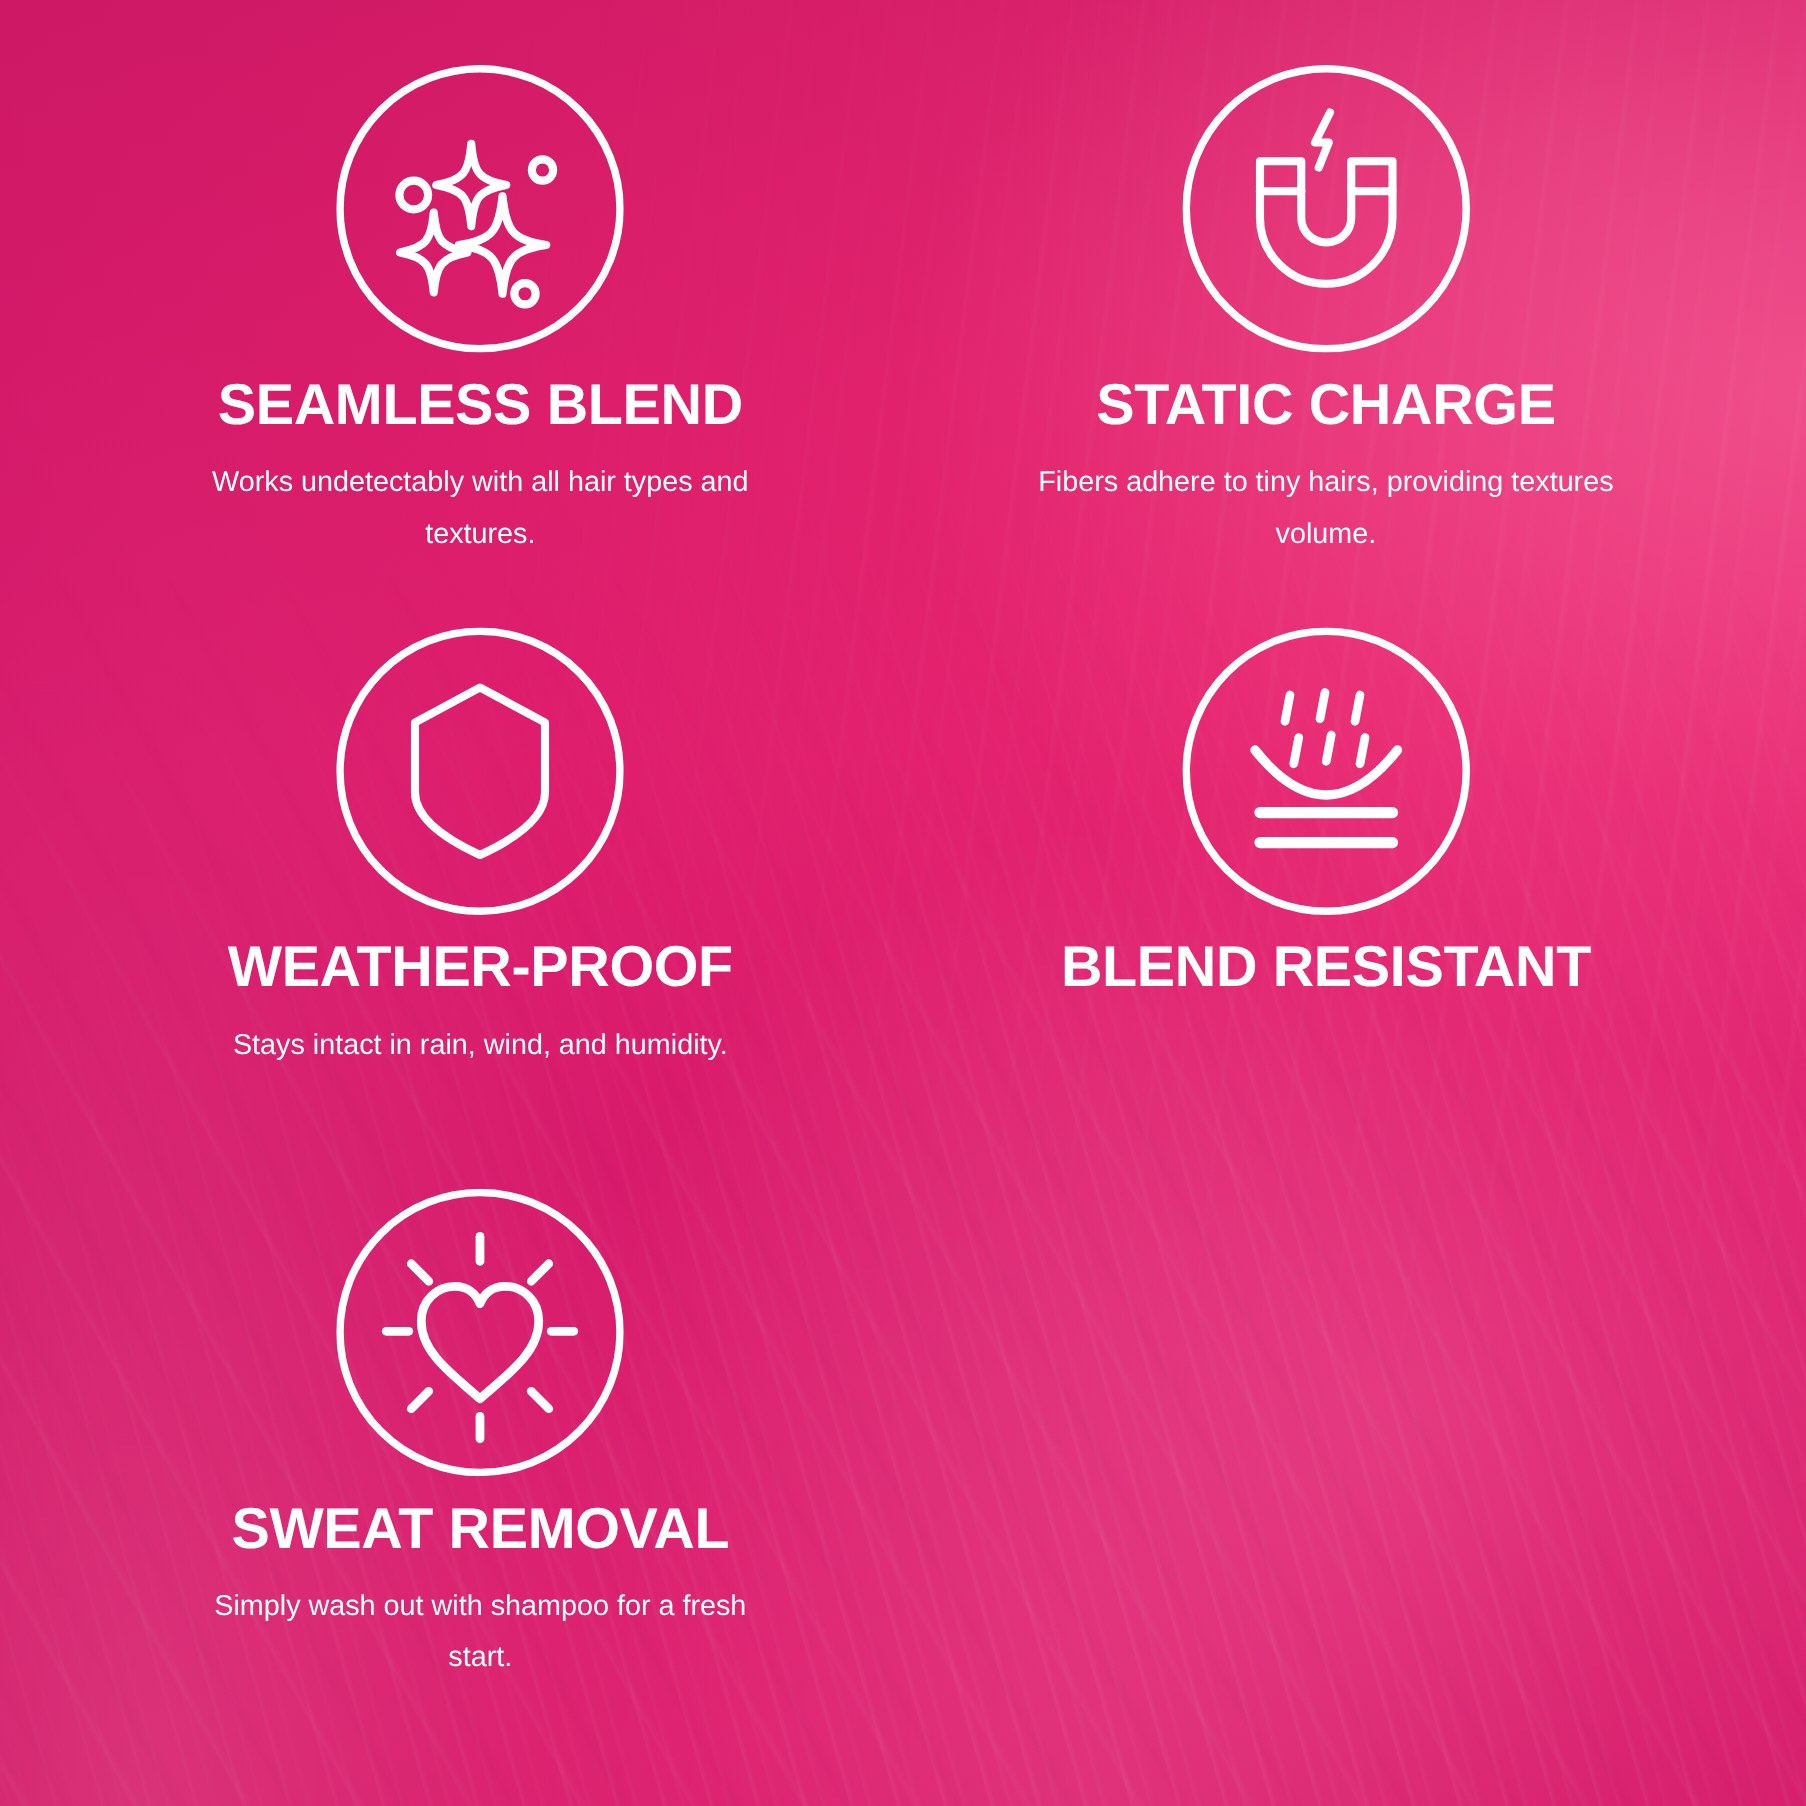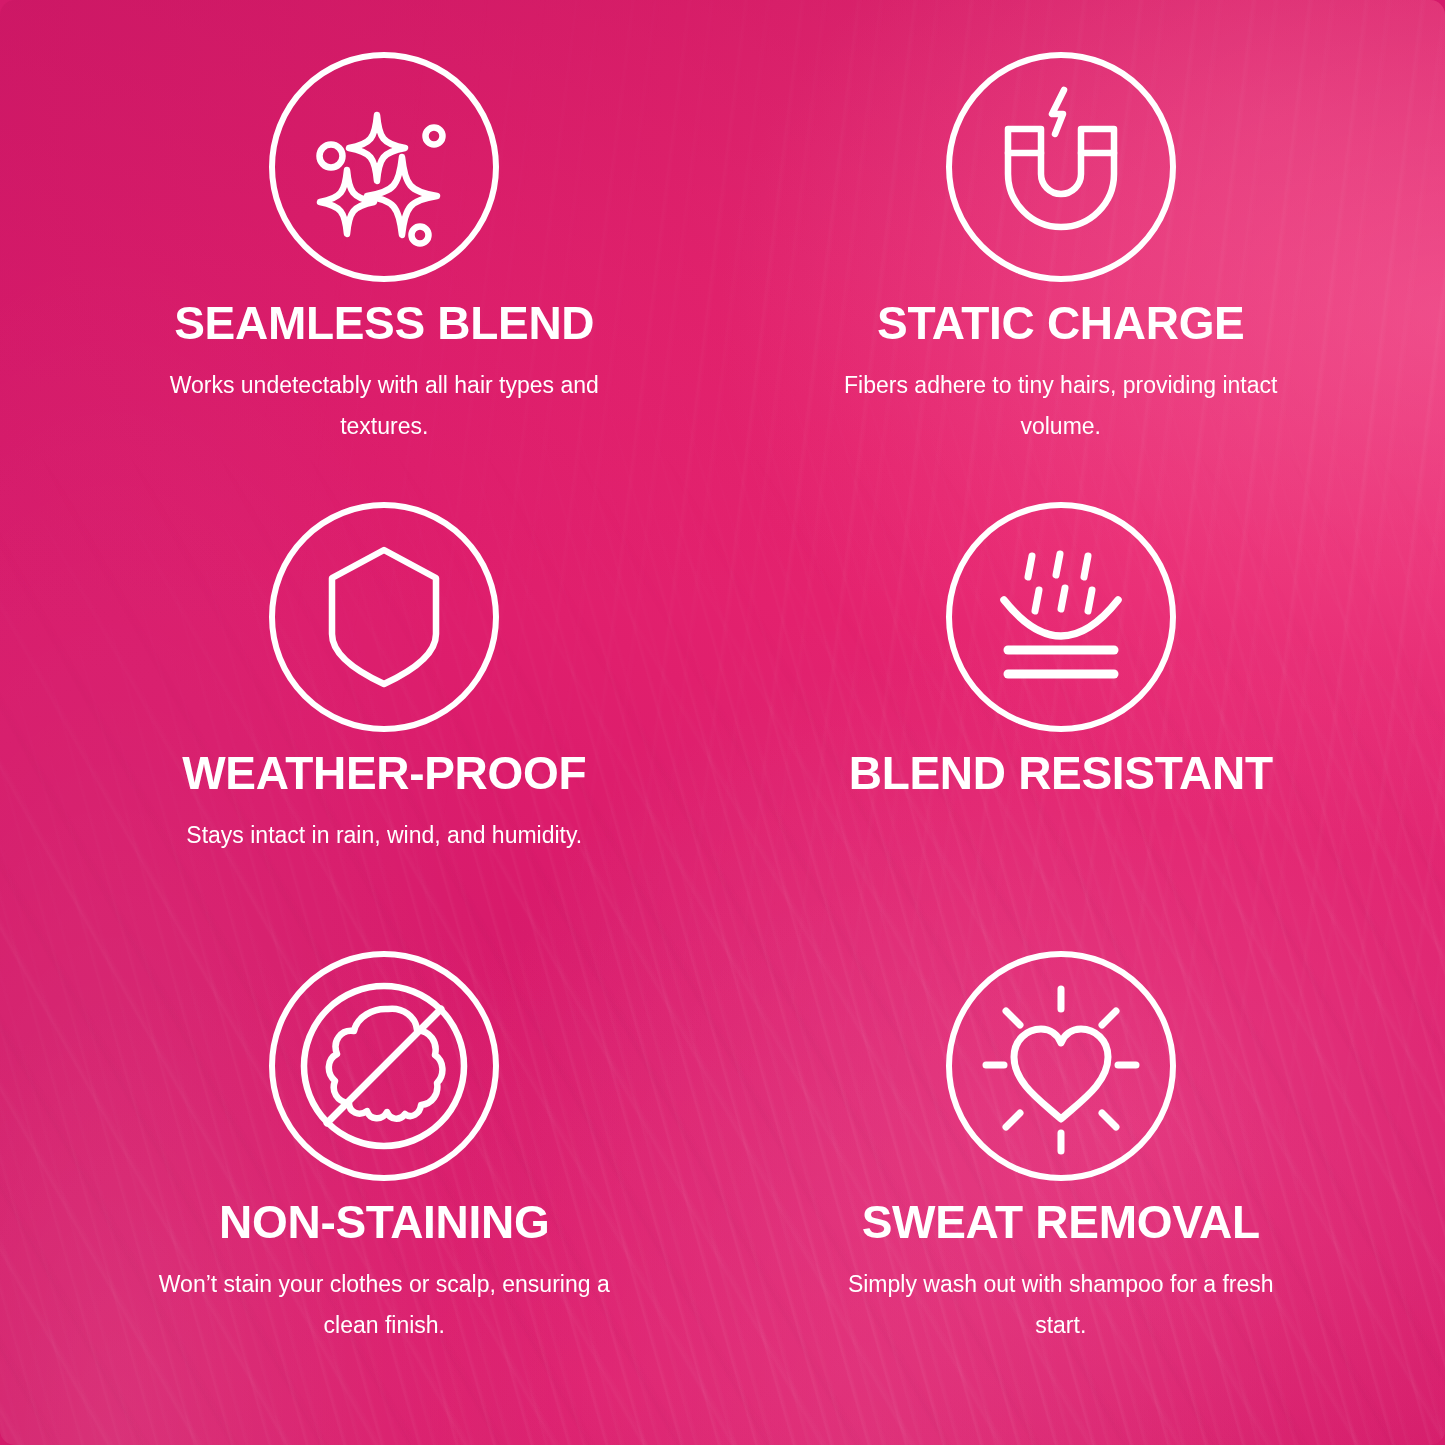--- a/index.html
+++ b/index.html
@@ -7,21 +7,20 @@
     padding: 0;
     background: #d41a6a;
   }
   #page {
     position: relative;
     width: 1445px;
     height: 1445px;
     overflow: hidden;
     font-family: "Liberation Sans", sans-serif;
     background: #d41a6a;
-    border-radius: 15px;
   }
 
   
   .bg-layer {
     position: absolute;
     inset: 0;
     pointer-events: none;
   }
   .bg-base {
     background:
@@ -181,21 +180,21 @@
           <circle cx="115" cy="115" r="112" stroke-width="6"></circle>
 
           <path d="M62 77 L62 122 A53 53 0 0 0 168 122 L168 77 L135 77 L135 122 A20 20 0 0 1 95 122 L95 77 Z"></path>
           <line x1="62" y1="101" x2="95" y2="101"></line>
           <line x1="135" y1="101" x2="168" y2="101"></line>
 
           <path d="M118 38 L106 62 L117 62 L109 82" stroke-width="6.5"></path>
         </svg>
       </div>
       <div class="feature-title">STATIC CHARGE</div>
-      <div class="feature-desc">Fibers adhere to tiny hairs, providing intact volume.</div>
+      <div class="feature-desc">Fibers adhere to tiny hairs, providing textures volume.</div>
     </div>
 
     <div class="cell">
       <div class="icon-wrap">
         <svg viewBox="0 0 230 230" fill="none" stroke="#ffffff" stroke-width="6.5" stroke-linecap="round" stroke-linejoin="round">
           <circle cx="115" cy="115" r="112" stroke-width="6"></circle>
           <path d="M115 48 L167 76 L167 132 Q167 158 115 182 Q63 158 63 132 L63 76 Z"></path>
         </svg>
       </div>
       <div class="feature-title">WEATHER-PROOF</div>
@@ -216,46 +215,20 @@
 
           <path d="M58 98 Q115 170 172 98" stroke-width="7.5"></path>
 
           <line x1="62" y1="148" x2="168" y2="148" stroke-width="9"></line>
           <line x1="62" y1="172" x2="168" y2="172" stroke-width="9"></line>
         </svg>
       </div>
       <div class="feature-title">BLEND RESISTANT</div>
     </div>
 
-    <div class="cell">
-      <div class="icon-wrap">
-        <svg viewBox="0 0 230 230" fill="none" stroke="#ffffff" stroke-width="6.5" stroke-linecap="round" stroke-linejoin="round">
-          <circle cx="115" cy="115" r="112" stroke-width="6"></circle>
-          <circle cx="115" cy="115" r="80" stroke-width="6.5"></circle>
-
-          <path d="M119 58
-                   C134 56 147 66 148 79
-                   C161 80 169 91 166 104
-                   C175 110 176 124 168 132
-                   C170 143 163 153 152 154
-                   C151 163 142 168 136 163
-                   C131 170 121 169 118 161
-                   C113 170 101 169 98 160
-                   C90 166 80 161 80 152
-                   C68 151 62 140 66 130
-                   C57 122 58 108 68 103
-                   C63 90 72 78 85 80
-                   C88 66 104 57 119 58 Z"></path>
-
-          <line x1="58" y1="172" x2="172" y2="58" stroke-width="7"></line>
-        </svg>
-      </div>
-      <div class="feature-title">NON-STAINING</div>
-      <div class="feature-desc">Won’t stain your clothes or scalp, ensuring a clean finish.</div>
-    </div>
 
     <div class="cell">
       <div class="icon-wrap">
         <svg viewBox="0 0 230 230" fill="none" stroke="#ffffff" stroke-width="7" stroke-linecap="round" stroke-linejoin="round">
           <circle cx="115" cy="115" r="112" stroke-width="6"></circle>
 
           <path d="M115 168
                    C95 150 68 132 68 106
                    C68 89 81 78 95 78
                    C105 78 112 84 115 92

